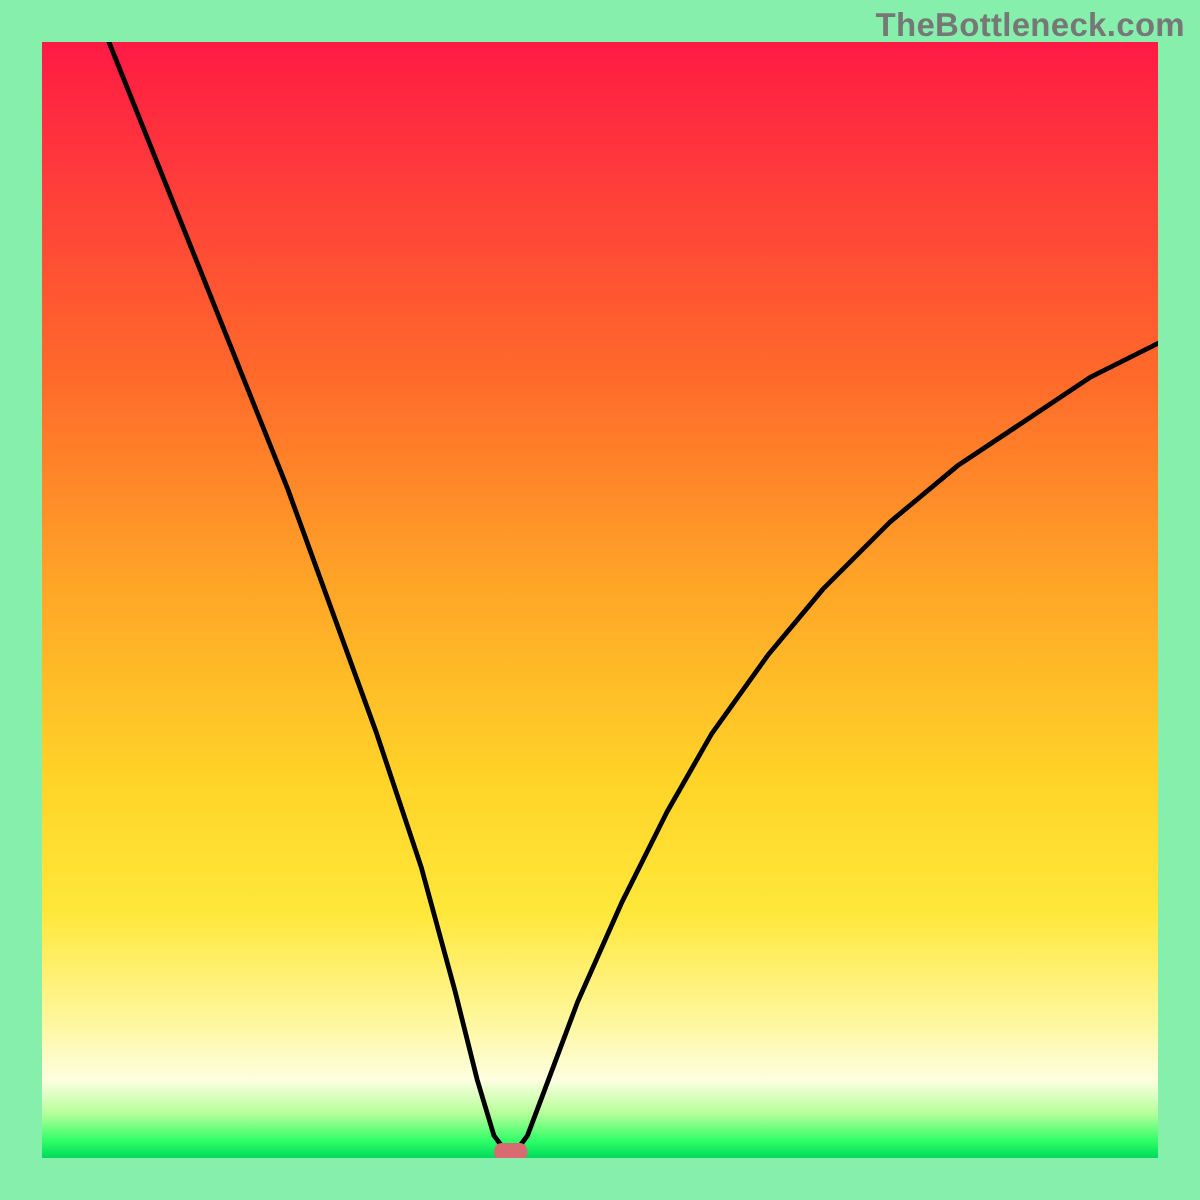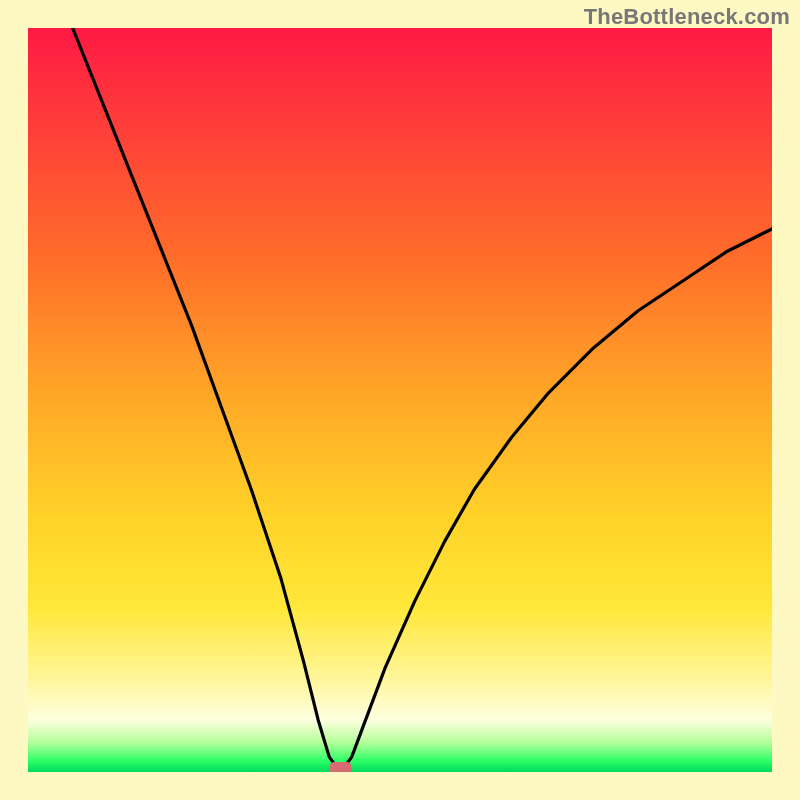--- a/index.html
+++ b/index.html
@@ -8,21 +8,21 @@
     width: 800px;
     height: 800px;
     background: #000;
     font-family: Arial, Helvetica, sans-serif;
     overflow: hidden;
   }
   .frame {
     position: relative;
     width: 800px;
     height: 800px;
-    background: #fef9c3;
+    background: #86efac;
   }
   .watermark {
     position: absolute;
     top: 4px;
     right: 10px;
     color: #777;
     font-size: 22px;
     font-weight: 600;
     letter-spacing: 0.2px;
     z-index: 20;

